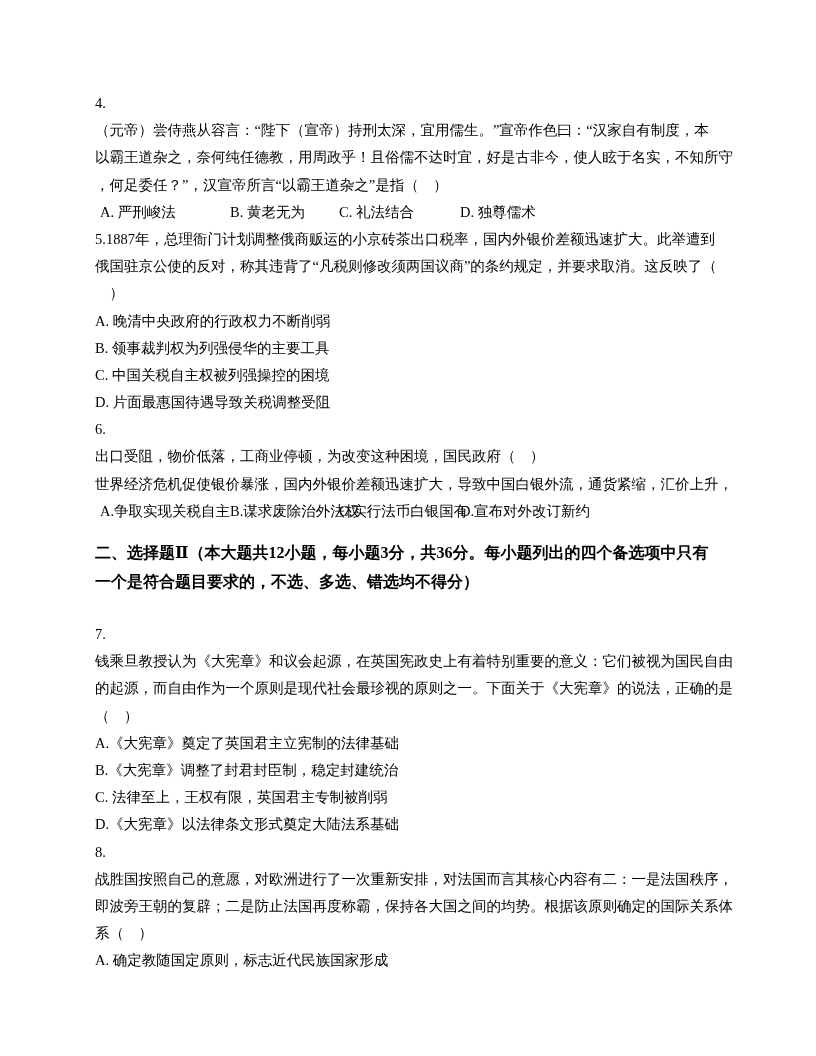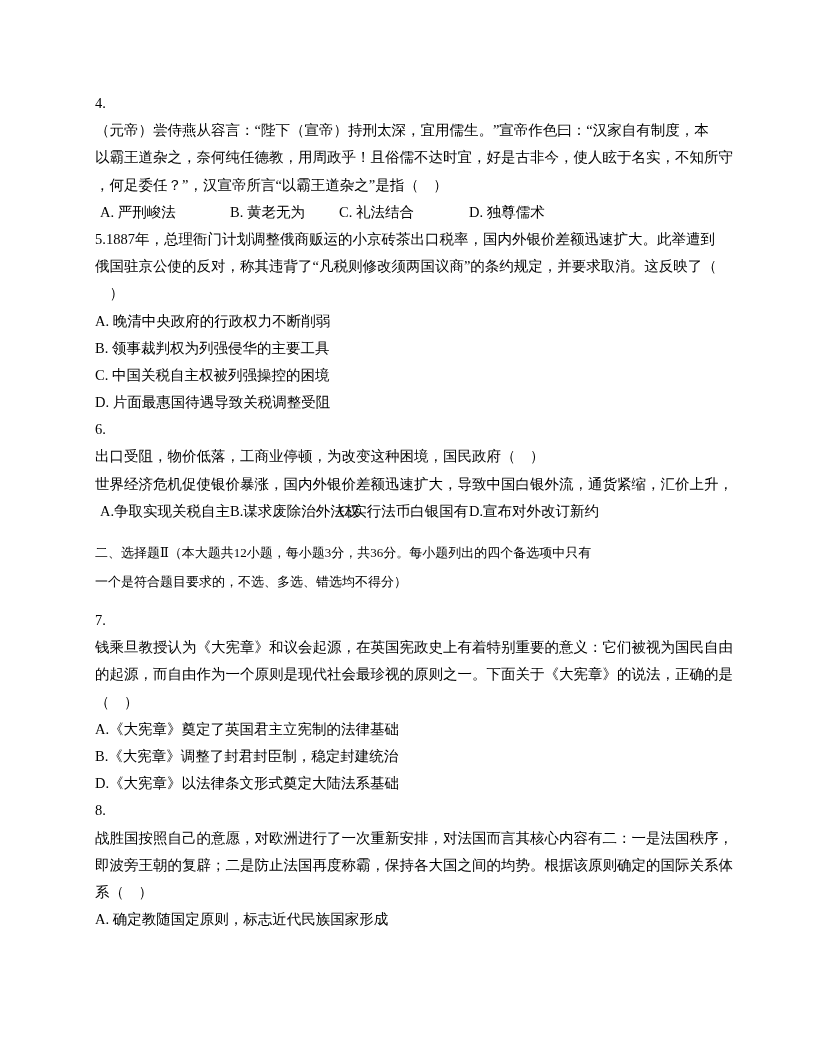--- a/index.html
+++ b/index.html
@@ -28,26 +28,26 @@
     position: relative;
   }
   .opt {
     position: absolute;
     top: 0;
     white-space: nowrap;
   }
   .opt.c0 { left: 5px; }
   .opt.c1 { left: 135px; }
   .opt.c2 { left: 244px; }
-  .opt.c3 { left: 374px; }
+  .opt.c3 { left: 365px; }
   .section-header-block {
     margin-top: 13px;
-    margin-bottom: 11px;
-    font-weight: normal;
-    font-size: 13px;
+    margin-bottom: 25px;
+    font-weight: bold;
+    font-size: 16px;
     line-height: 29px;
   }
   .section-header-block .hline {
     height: 29px;
     white-space: nowrap;
   }
 </style>
 </head>
 <body>
 
@@ -86,20 +86,21 @@
     <div class="hline">二、选择题Ⅱ（本大题共12小题，每小题3分，共36分。每小题列出的四个备选项中只有</div>
     <div class="hline">一个是符合题目要求的，不选、多选、错选均不得分）</div>
   </div>
 
   <div class="line">7.</div>
   <div class="line">钱乘旦教授认为《大宪章》和议会起源，在英国宪政史上有着特别重要的意义：它们被视为国民自由</div>
   <div class="line">的起源，而自由作为一个原则是现代社会最珍视的原则之一。下面关于《大宪章》的说法，正确的是</div>
   <div class="line">（　）</div>
   <div class="line">A.《大宪章》奠定了英国君主立宪制的法律基础</div>
   <div class="line">B.《大宪章》调整了封君封臣制，稳定封建统治</div>
+  <div class="line">C. 法律至上，王权有限，英国君主专制被削弱</div>
   <div class="line">D.《大宪章》以法律条文形式奠定大陆法系基础</div>
 
   <div class="line">8.</div>
   <div class="line">战胜国按照自己的意愿，对欧洲进行了一次重新安排，对法国而言其核心内容有二：一是法国秩序，</div>
   <div class="line">即波旁王朝的复辟；二是防止法国再度称霸，保持各大国之间的均势。根据该原则确定的国际关系体</div>
   <div class="line">系（　）</div>
   <div class="line">A. 确定教随国定原则，标志近代民族国家形成</div>
 
 </div>
 

